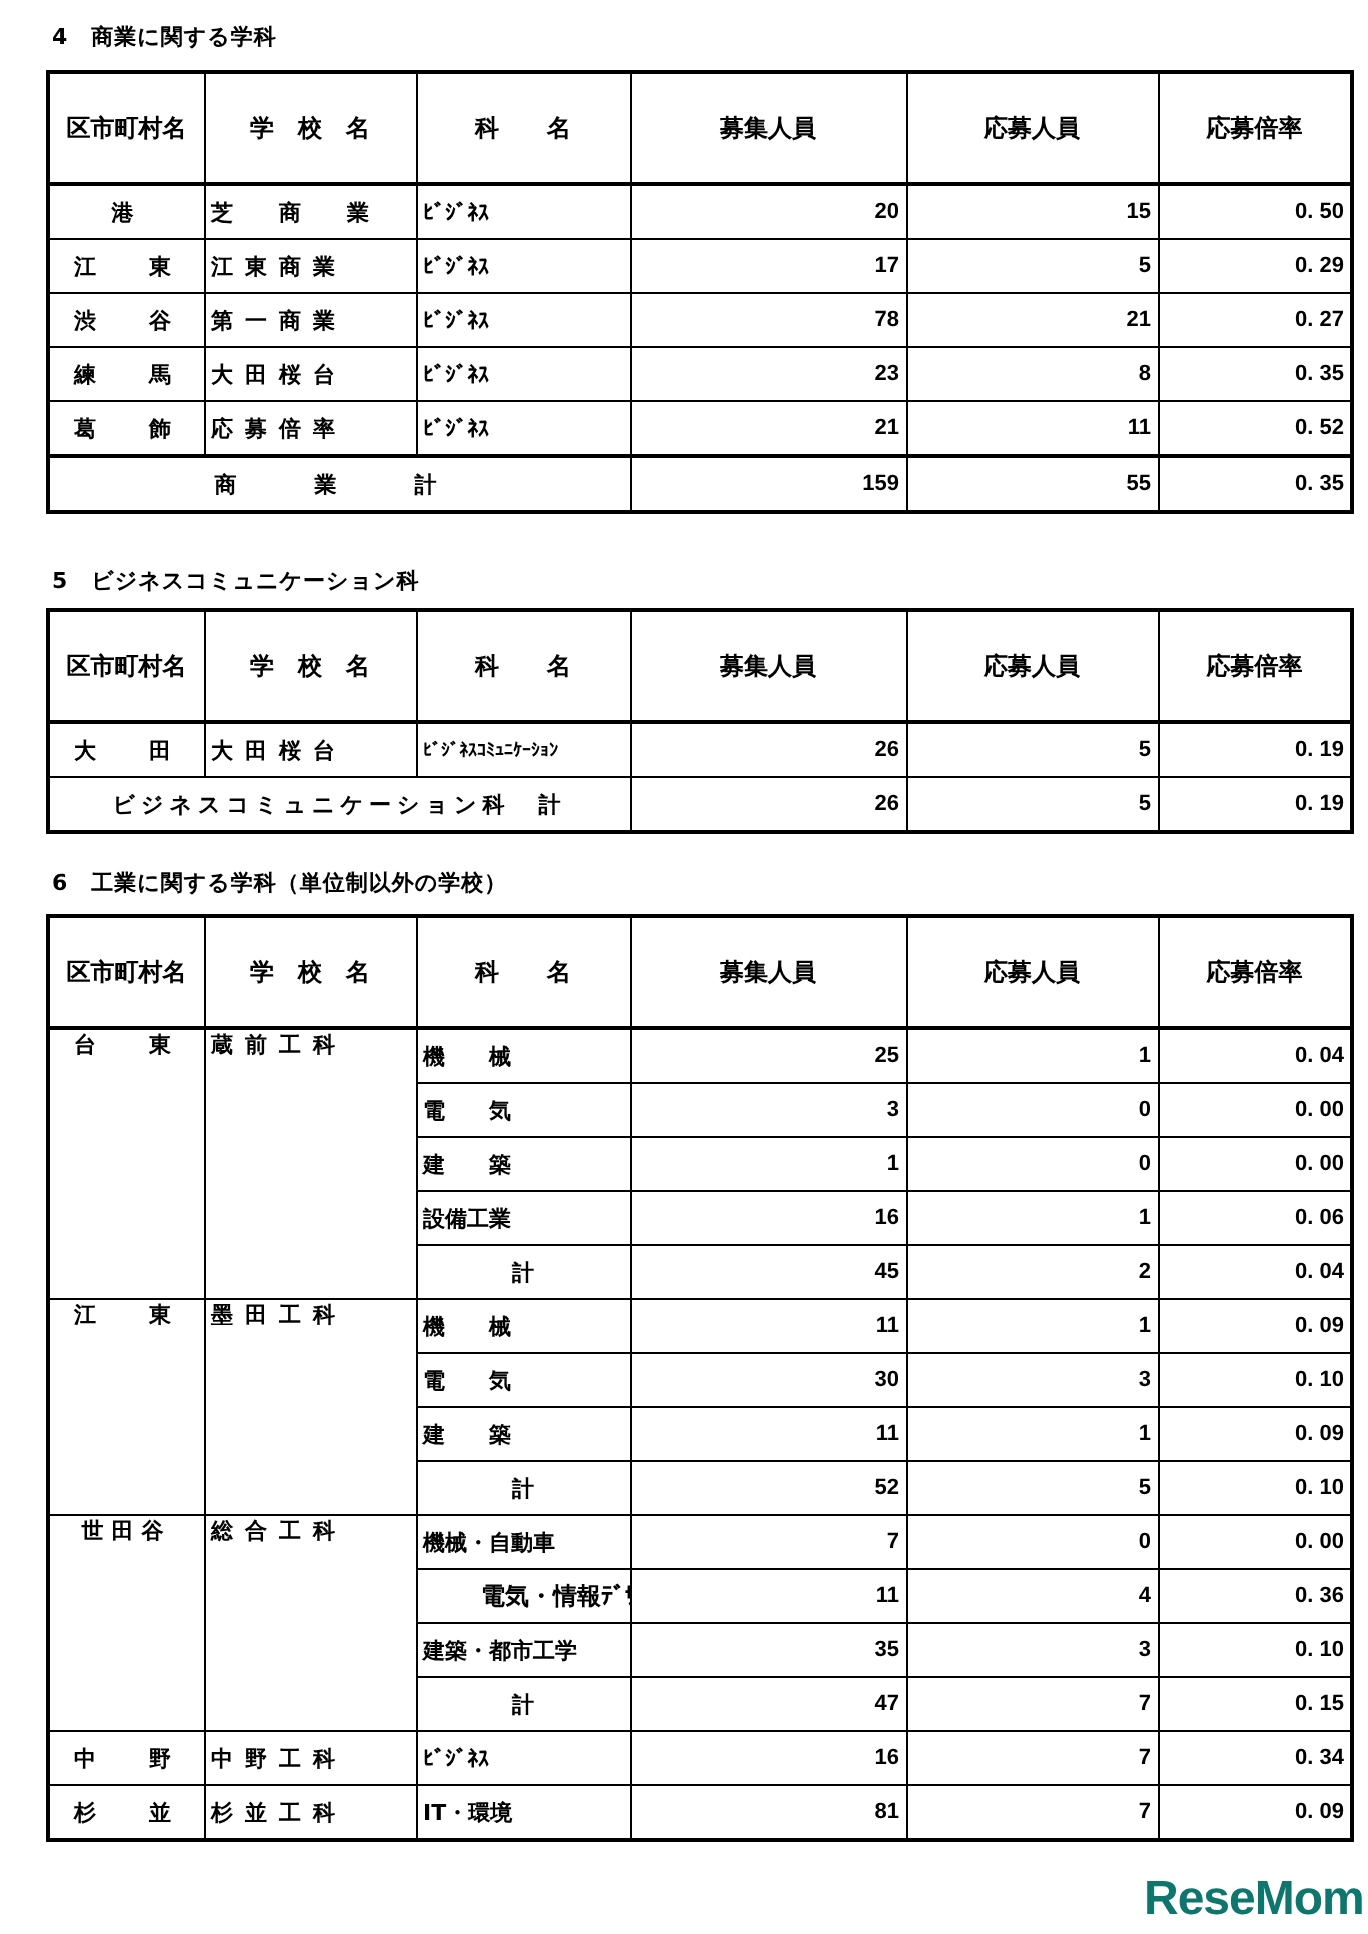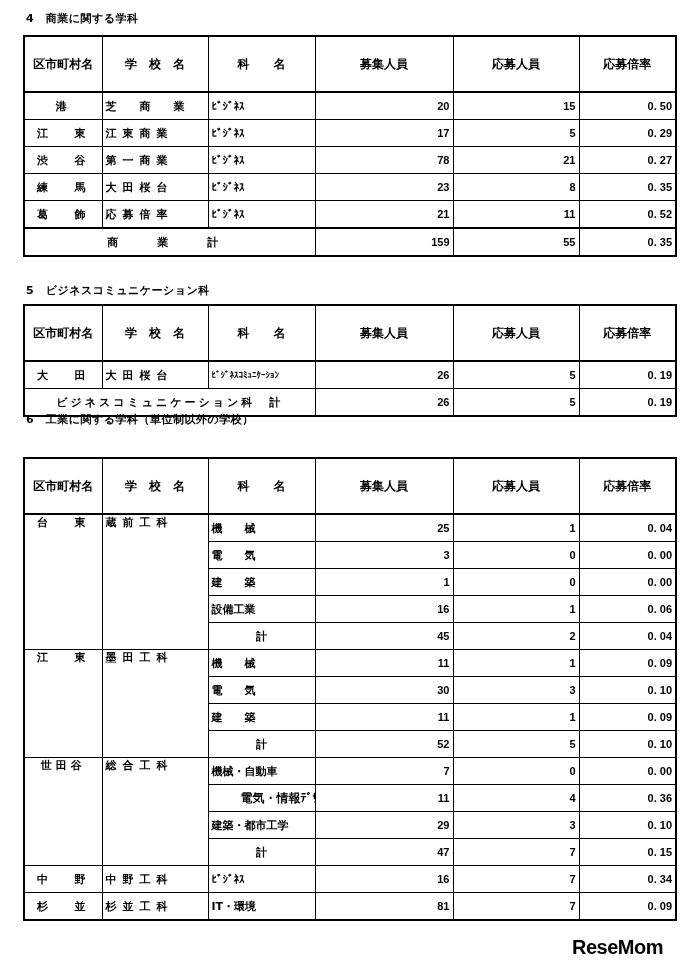--- a/index.html
+++ b/index.html
@@ -19,21 +19,21 @@
   td.ward.spread { text-align:justify; text-align-last:justify; padding:0 12px; }
   td.school { text-align:left; letter-spacing:6px; padding-left:3px; }
   td.dept { text-align:left; font-size:10px; }
   td.num { text-align:right; font-family:"Liberation Sans Narrow","Liberation Sans", sans-serif; font-size:12px; padding-right:2px; }
   td.total-label { text-align:center; letter-spacing:14px; }
   td.sub-label { text-align:center; }
   tr.total-row td { border-top:2.5px solid #000;margin-left:15px; }
   
   td.noline { border-top:none; border-bottom:none; }
   td.valign-top { vertical-align:top; padding-top:6px; }
-  .watermark { position:absolute; left:572px; top:936px; font-family:"Liberation Sans", sans-serif; font-weight:bold; font-size:20px; color:#000000; letter-spacing:-0.5px; }
+  .watermark { position:absolute; left:572px; top:936px; font-family:"Liberation Sans", sans-serif; font-weight:bold; font-size:24px; color:#0f766e; letter-spacing:-0.5px; }
 </style>
 </head>
 <body>
 
 <div class="section-title" style="top:11px;">4　商業に関する学科</div>
 <table class="grid" style="top:35px;">
   <colgroup>
       <col class="c1">
       <col class="c2">
       <col class="c3">
@@ -128,21 +128,21 @@
   </tr>
   <tr>
     <td colspan="3" class="sub-label" style="letter-spacing:3px;">ビジネスコミュニケーション科　計</td>
     <td class="num">26</td>
     <td class="num">5</td>
     <td class="num">0. 19</td>
   </tr>
 </tbody>
   </table>
 
-<div class="section-title" style="top:412px;">6　工業に関する学科（単位制以外の学校）</div>
+<div class="section-title" style="top:434px;">6　工業に関する学科（単位制以外の学校）</div>
 <table class="grid" style="top:457px;">
   <colgroup>
       <col class="c1">
       <col class="c2">
       <col class="c3">
       <col class="c4">
       <col class="c5">
       <col class="c6">
     </colgroup>
   <tbody>
@@ -224,21 +224,21 @@
     <td class="num noline">0. 00</td>
   </tr>
   <tr>
     <td class="dept noline" style="font-size:12px;padding-left:32px;">電気・情報ﾃﾞｻﾞｲﾝ</td>
     <td class="num noline">11</td>
     <td class="num noline">4</td>
     <td class="num noline">0. 36</td>
   </tr>
   <tr>
     <td class="dept noline">建築・都市工学</td>
-    <td class="num noline">29</td>
+    <td class="num noline">35</td>
     <td class="num noline">3</td>
     <td class="num noline">0. 10</td>
   </tr>
   <tr>
     <td class="sub-label">計</td>
     <td class="num">47</td>
     <td class="num">7</td>
     <td class="num">0. 15</td>
   </tr>
 

